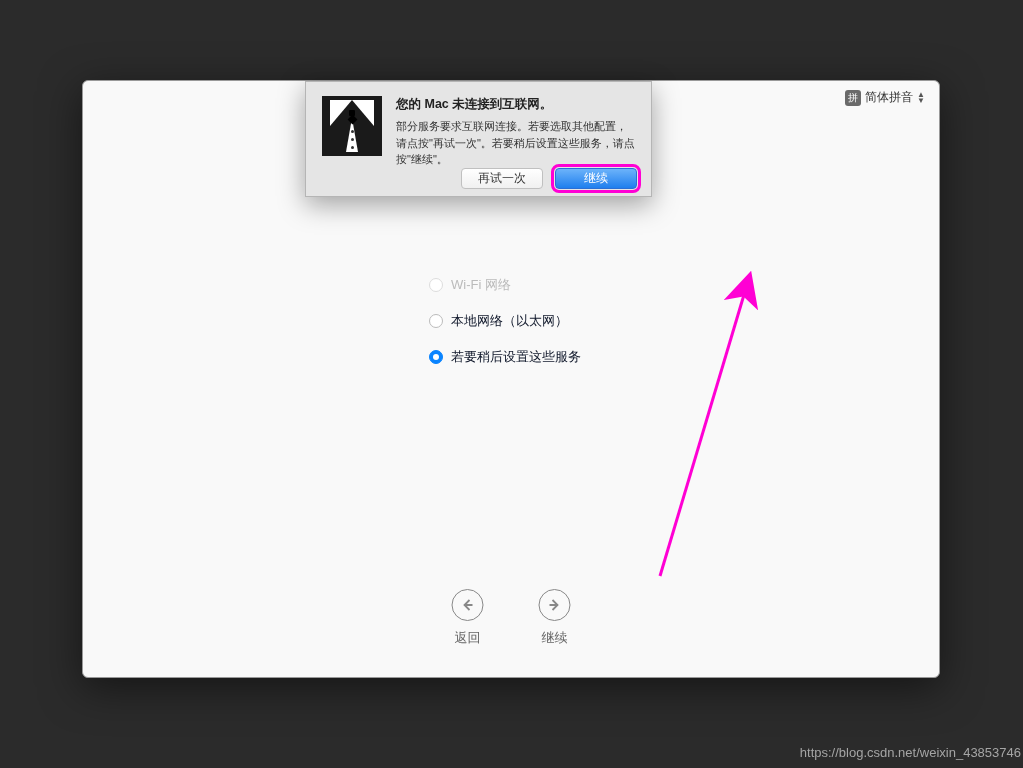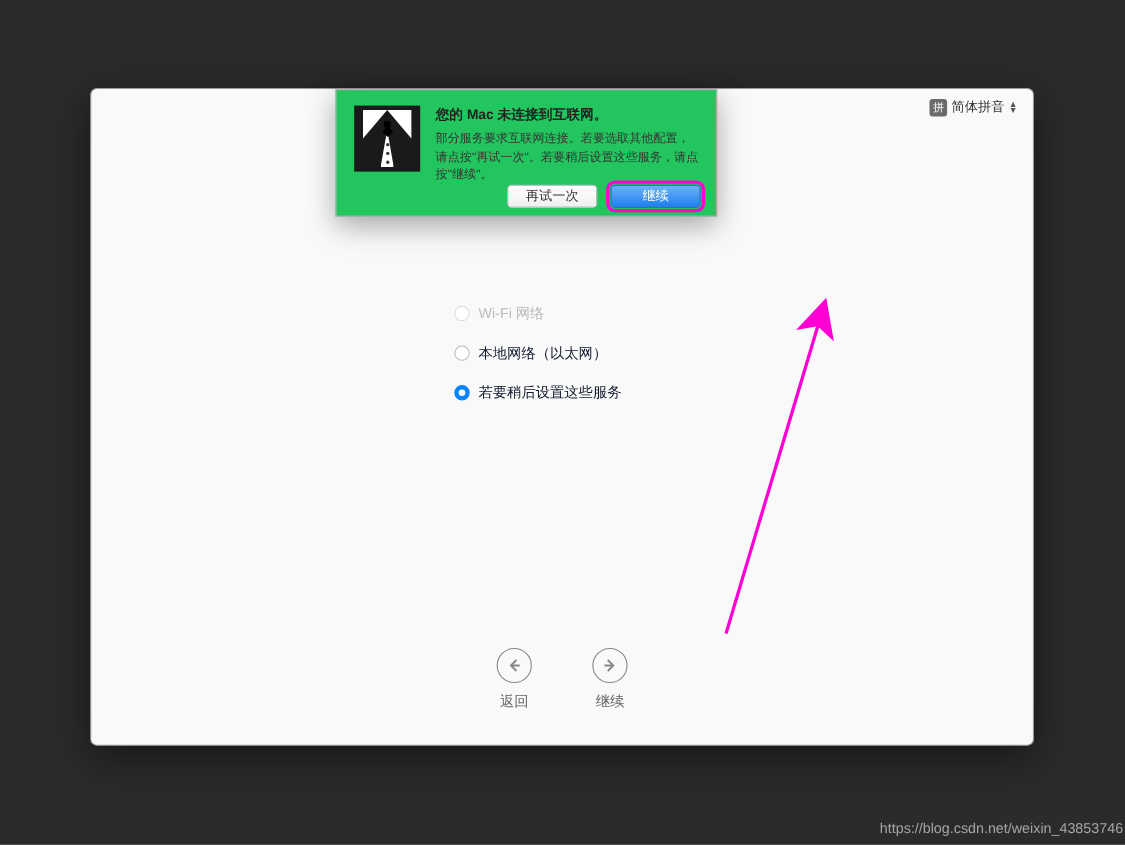--- a/index.html
+++ b/index.html
@@ -45,21 +45,21 @@
     }
     .updown {
       font-size: 8px;
       line-height: 6px;
       display: flex;
       flex-direction: column;
       color: #555;
     }
     .options {
       position: absolute;
-      left: 330px;
+      left: 346px;
       top: 195px;
     }
     .radio-row {
       display: flex;
       align-items: center;
       gap: 8px;
       margin-bottom: 18px;
       font-size: 13px;
       cursor: pointer;
     }
@@ -107,21 +107,21 @@
       align-items: center;
       justify-content: center;
     }
     .nav-circle svg { stroke: #888; fill: none; stroke-width: 1.8; }
     .dialog {
       position: absolute;
       left: 222px;
       top: 0;
       width: 347px;
       height: 116px;
-      background: #22c55e;
+      background: #e5e5e5;
       border: 1px solid #b5b5b5;
       box-shadow: 0 8px 25px rgba(0,0,0,0.35);
       display: flex;
       flex-direction: column;
     }
     .dialog-body {
       display: flex;
       padding: 14px 16px 0 16px;
       gap: 14px;
     }

